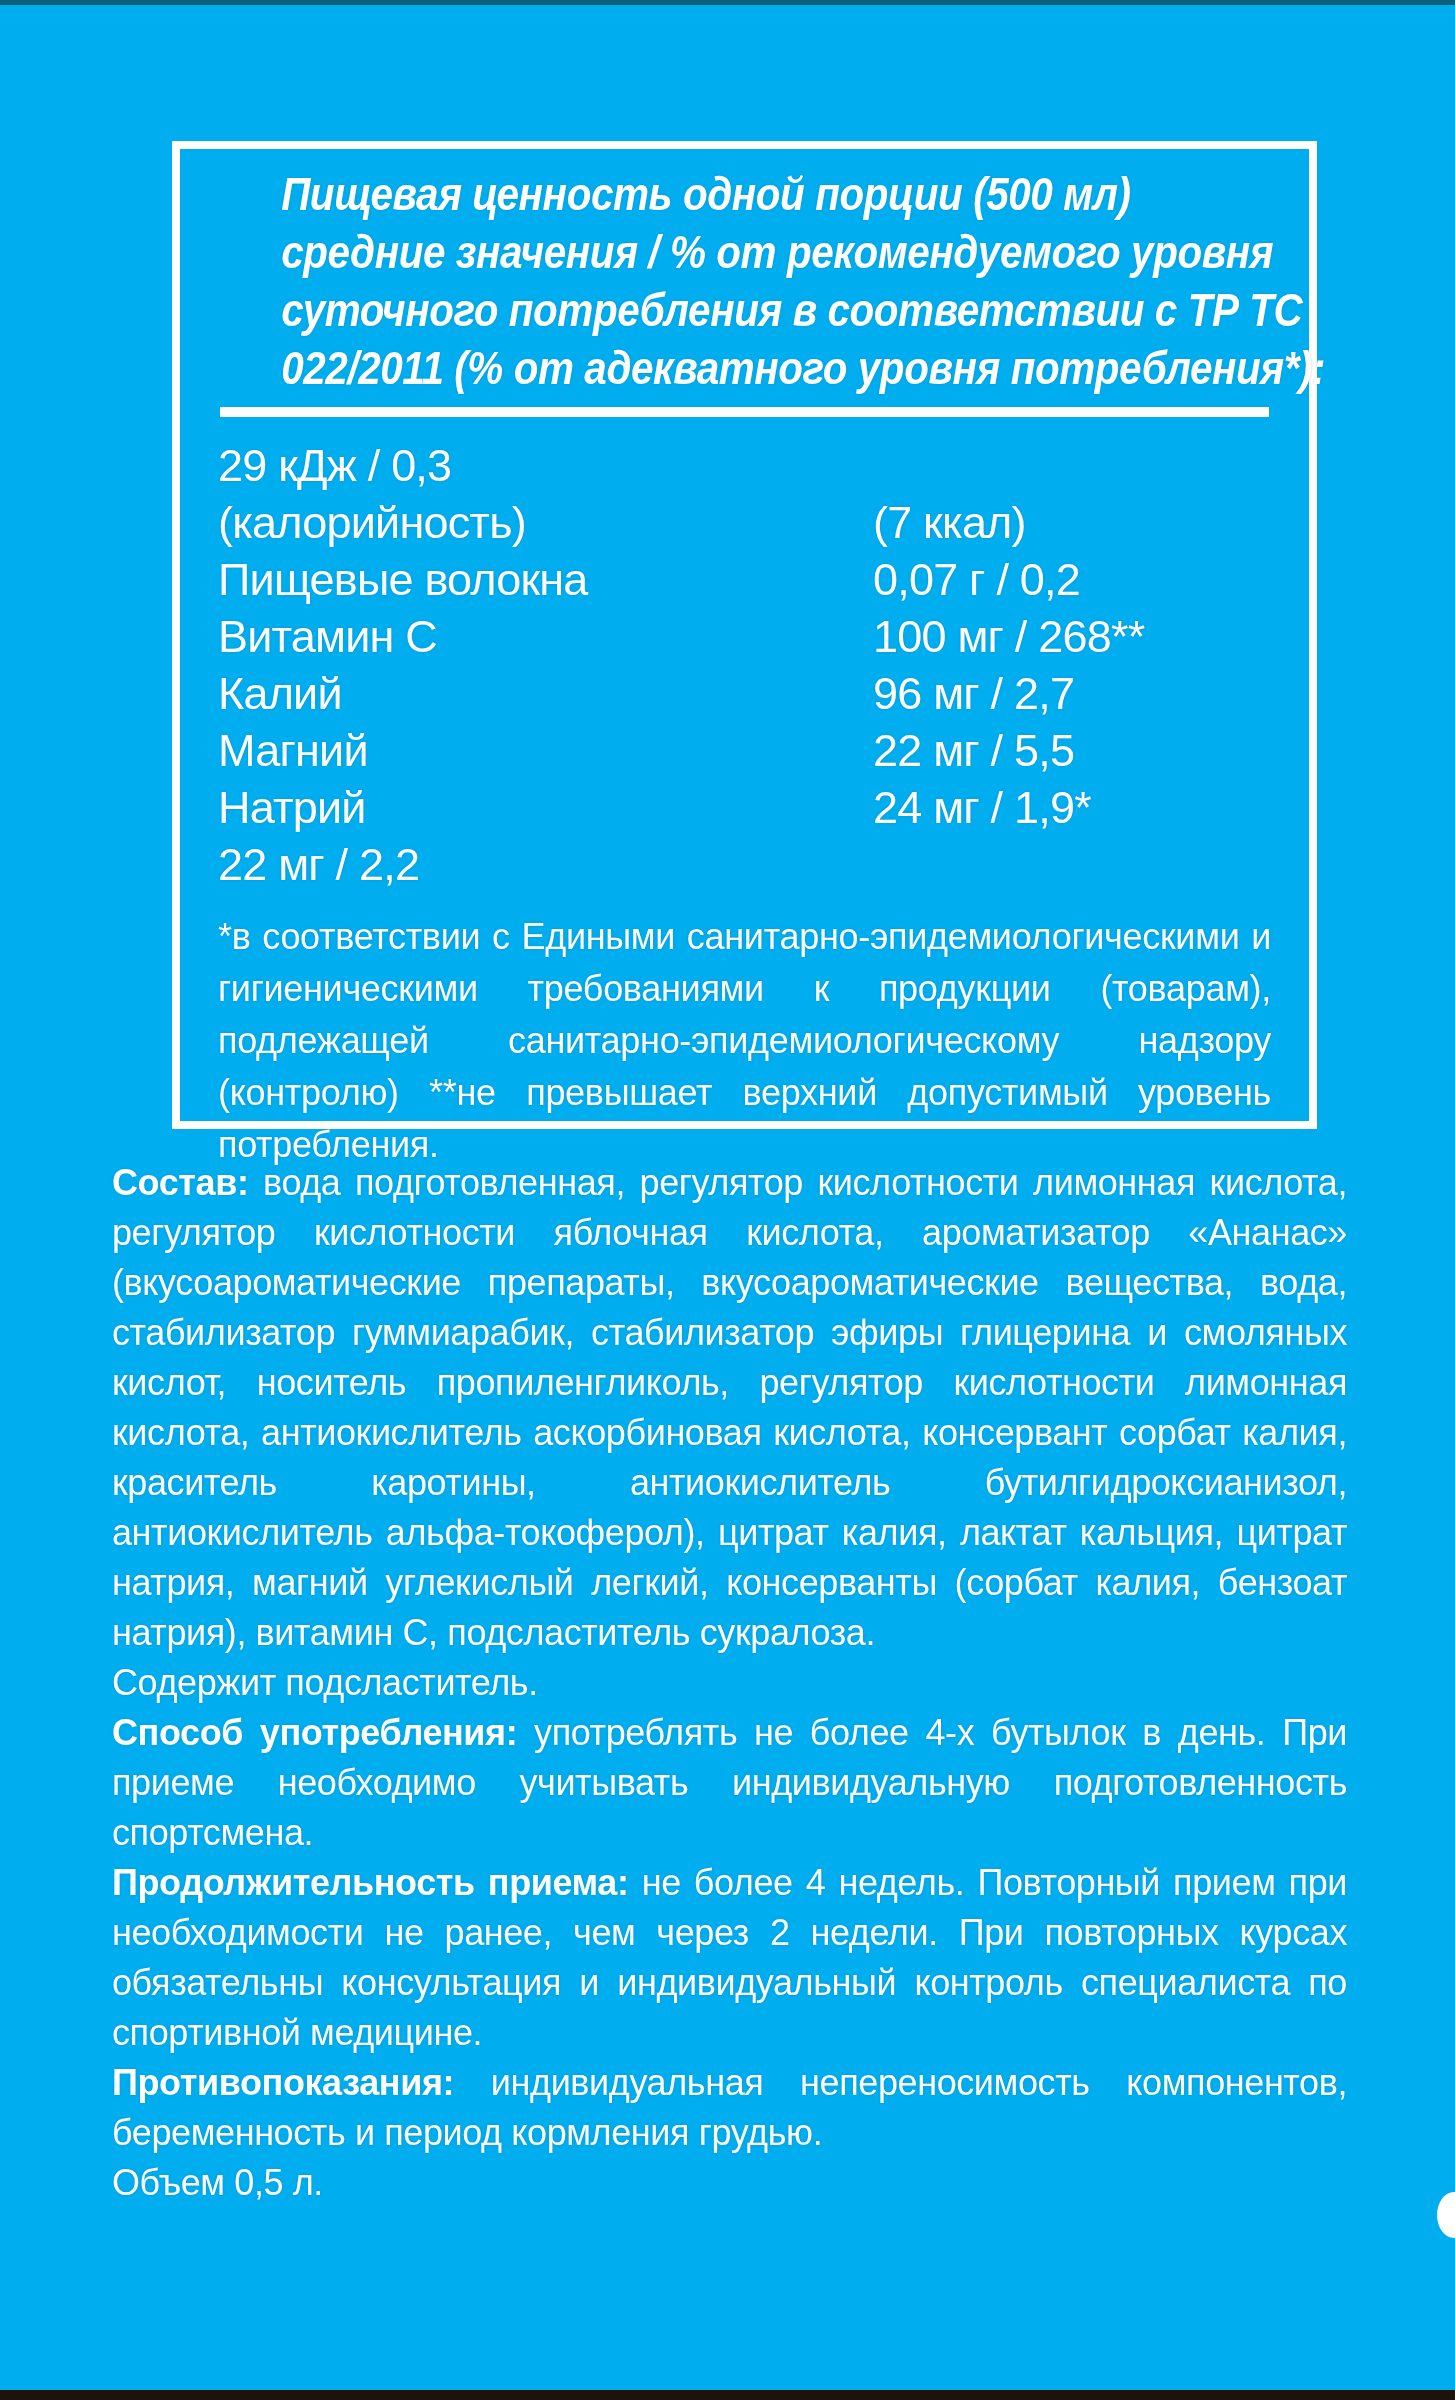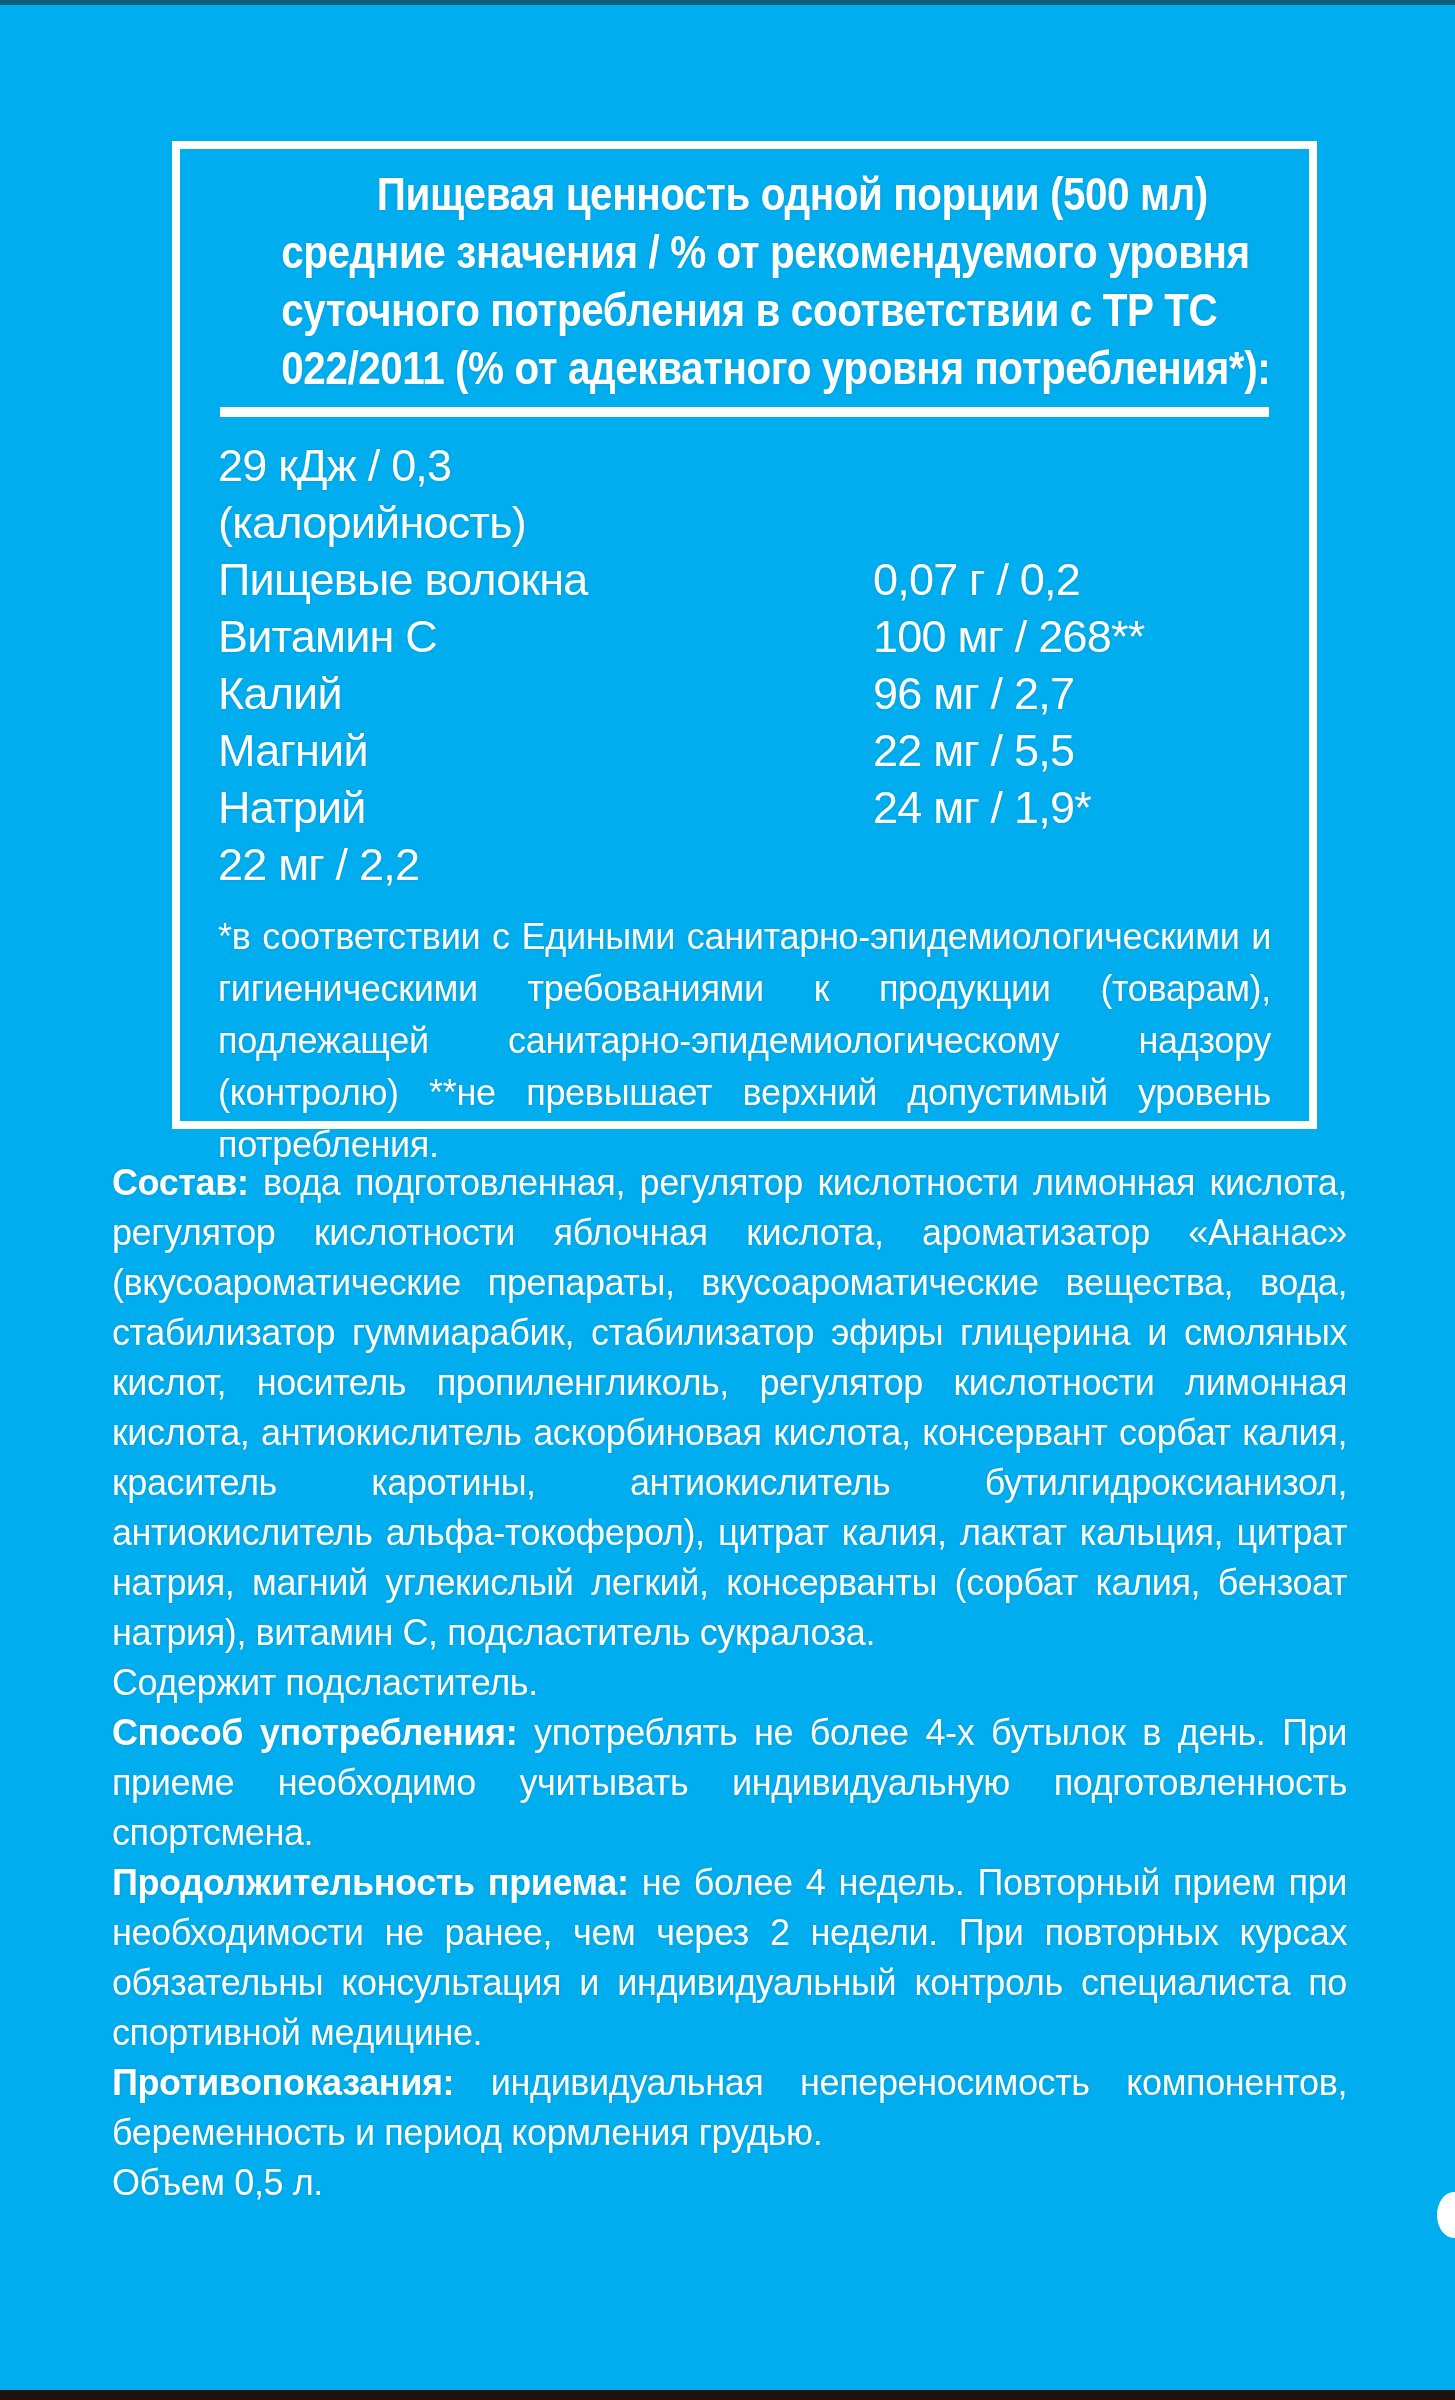--- a/index.html
+++ b/index.html
@@ -25,21 +25,21 @@
   
   .nutrition-box {
     position: absolute;
     left: 172px; top: 141px;
     width: 1145px; height: 988px;
     border: 8px solid #ffffff;
     box-sizing: border-box;
     padding: 16px 38px 0 38px;
     text-shadow: 0 0 3px rgba(0, 86, 135, 0.25);
   }
-  .box-title { text-align: right; }
+  .box-title { text-align: left; font-style: italic; }
   .box-title-line {
     white-space: nowrap;
     font-weight: 700;
     font-size: 46px;
     line-height: 58px;
     transform: scaleX(0.88);
     transform-origin: 50% 50%;
     letter-spacing: -0.5px;
   }
   .separator {
@@ -102,20 +102,21 @@
     </div>
 
     <div class="separator"></div>
 
     <div>
       <div class="nrow">
         <span class="nvalue">29 кДж / 0,3</span>
       </div>
       <div class="nrow">
         <span class="nname">(калорийность)</span>
+        <span class="nvalue">(7 ккал)</span>
       </div>
       <div class="nrow">
         <span class="nname">Пищевые волокна</span>
         <span class="nvalue">0,07 г / 0,2</span>
       </div>
       <div class="nrow">
         <span class="nname">Витамин C</span>
         <span class="nvalue">100 мг / 268**</span>
       </div>
       <div class="nrow">

